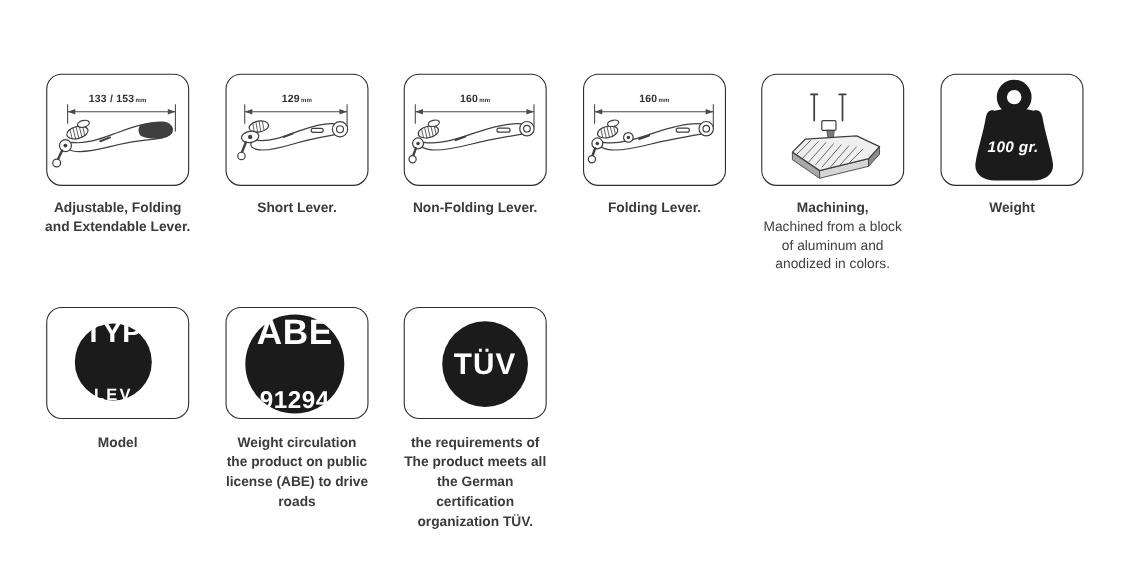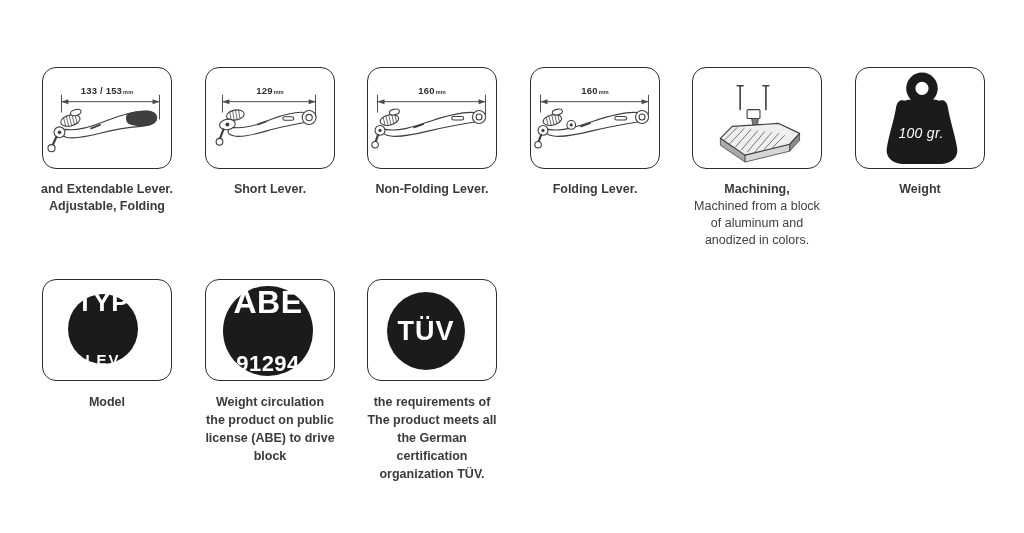--- a/index.html
+++ b/index.html
@@ -29,25 +29,25 @@
     position:absolute;border-radius:50%;background:#1b1b1b;color:#ffffff;
     display:flex;flex-direction:column;align-items:center;justify-content:center;
     font-weight:bold;text-align:center;gap:37px;
   }
   .badge-typ{left:25px;top:14px;width:70px;height:70px;}
   .badge-typ .l1{font-size:26px;line-height:24px;letter-spacing:.5px;}
   .badge-typ .l2{font-size:15px;line-height:16px;letter-spacing:2px;margin-top:1px;}
   .badge-abe{left:17px;top:6px;width:90px;height:90px;}
   .badge-abe .l1{font-size:32px;line-height:28px;letter-spacing:.5px;}
   .badge-abe .l2{font-size:22px;line-height:22px;letter-spacing:.5px;}
-  .badge-tuv{left:19px;top:12px;width:78px;height:78px;}
+  .badge-tuv{left:34px;top:12px;width:78px;height:78px;}
   .badge-tuv .l1{font-size:27px;line-height:27px;letter-spacing:1px;}
   .weight-label{
     position:absolute;left:0;top:57px;width:130px;text-align:center;z-index:2;
-    color:#ffffff;font-size:14px;font-weight:normal;font-style:italic;letter-spacing:.3px;
+    color:#ffffff;font-size:14px;font-weight:bold;font-style:italic;letter-spacing:.3px;
   }
   .lines{stroke:#3f3f3f;fill:none;stroke-width:1.1;stroke-linecap:round;stroke-linejoin:round;}
   .fillw{fill:#ffffff;}
   .filld{fill:#3f3f3f;stroke:none;}
   .dimline{stroke:#4a4a4a;stroke-width:1;fill:none;}
   .dimarrow{fill:#4a4a4a;stroke:none;}
 </style>
 </head>
 <body>
 
@@ -72,22 +72,22 @@
           <ellipse class="lines fillw" cx="32.5" cy="33" rx="5.5" ry="3" transform="rotate(-14 32.5 33)"></ellipse>
           <circle class="lines fillw" cx="16" cy="53" r="5.5"></circle>
           <circle class="filld" cx="16" cy="53" r="1.8"></circle>
           <line class="lines" x1="13" y1="57.5" x2="9" y2="66" style="stroke-width:2.2;"></line>
           <circle class="lines fillw" cx="8" cy="69" r="3.6"></circle>
         </g>
       </svg>
       <div class="dim-label"><span>133 / 153</span><span class="unit">mm</span></div>
     </div>
     <div class="caption">
+      <div>Adjustable, Folding</div>
       <div>and Extendable Lever.</div>
-      <div>Adjustable, Folding</div>
     </div>
   </div>
 
   <div class="card" style="left:180px;top:67px;">
     <div class="box">
       <svg viewBox="0 0 128 101">
         <line class="dimline" x1="16" y1="27" x2="16" y2="45"></line>
         <line class="dimline" x1="110" y1="27" x2="110" y2="50"></line>
         <line class="dimline" x1="16" y1="34" x2="110" y2="34"></line>
         <polygon class="dimarrow" points="16,34 23,31.5 23,36.5"></polygon>
@@ -245,21 +245,21 @@
     <div class="box">
       <div class="badge badge-abe">
         <div class="l1">ABE</div>
         <div class="l2">91294</div>
       </div>
     </div>
     <div class="caption">
       <div>Weight circulation</div>
       <div>the product on public</div>
       <div>license (ABE) to drive</div>
-      <div>block</div>
+      <div>roads</div>
     </div>
   </div>
 
   <div class="card row2" style="left:342px;top:279px;">
     <div class="box">
       <div class="badge badge-tuv">
         <div class="l1">TÜV</div>
       </div>
     </div>
     <div class="caption">

